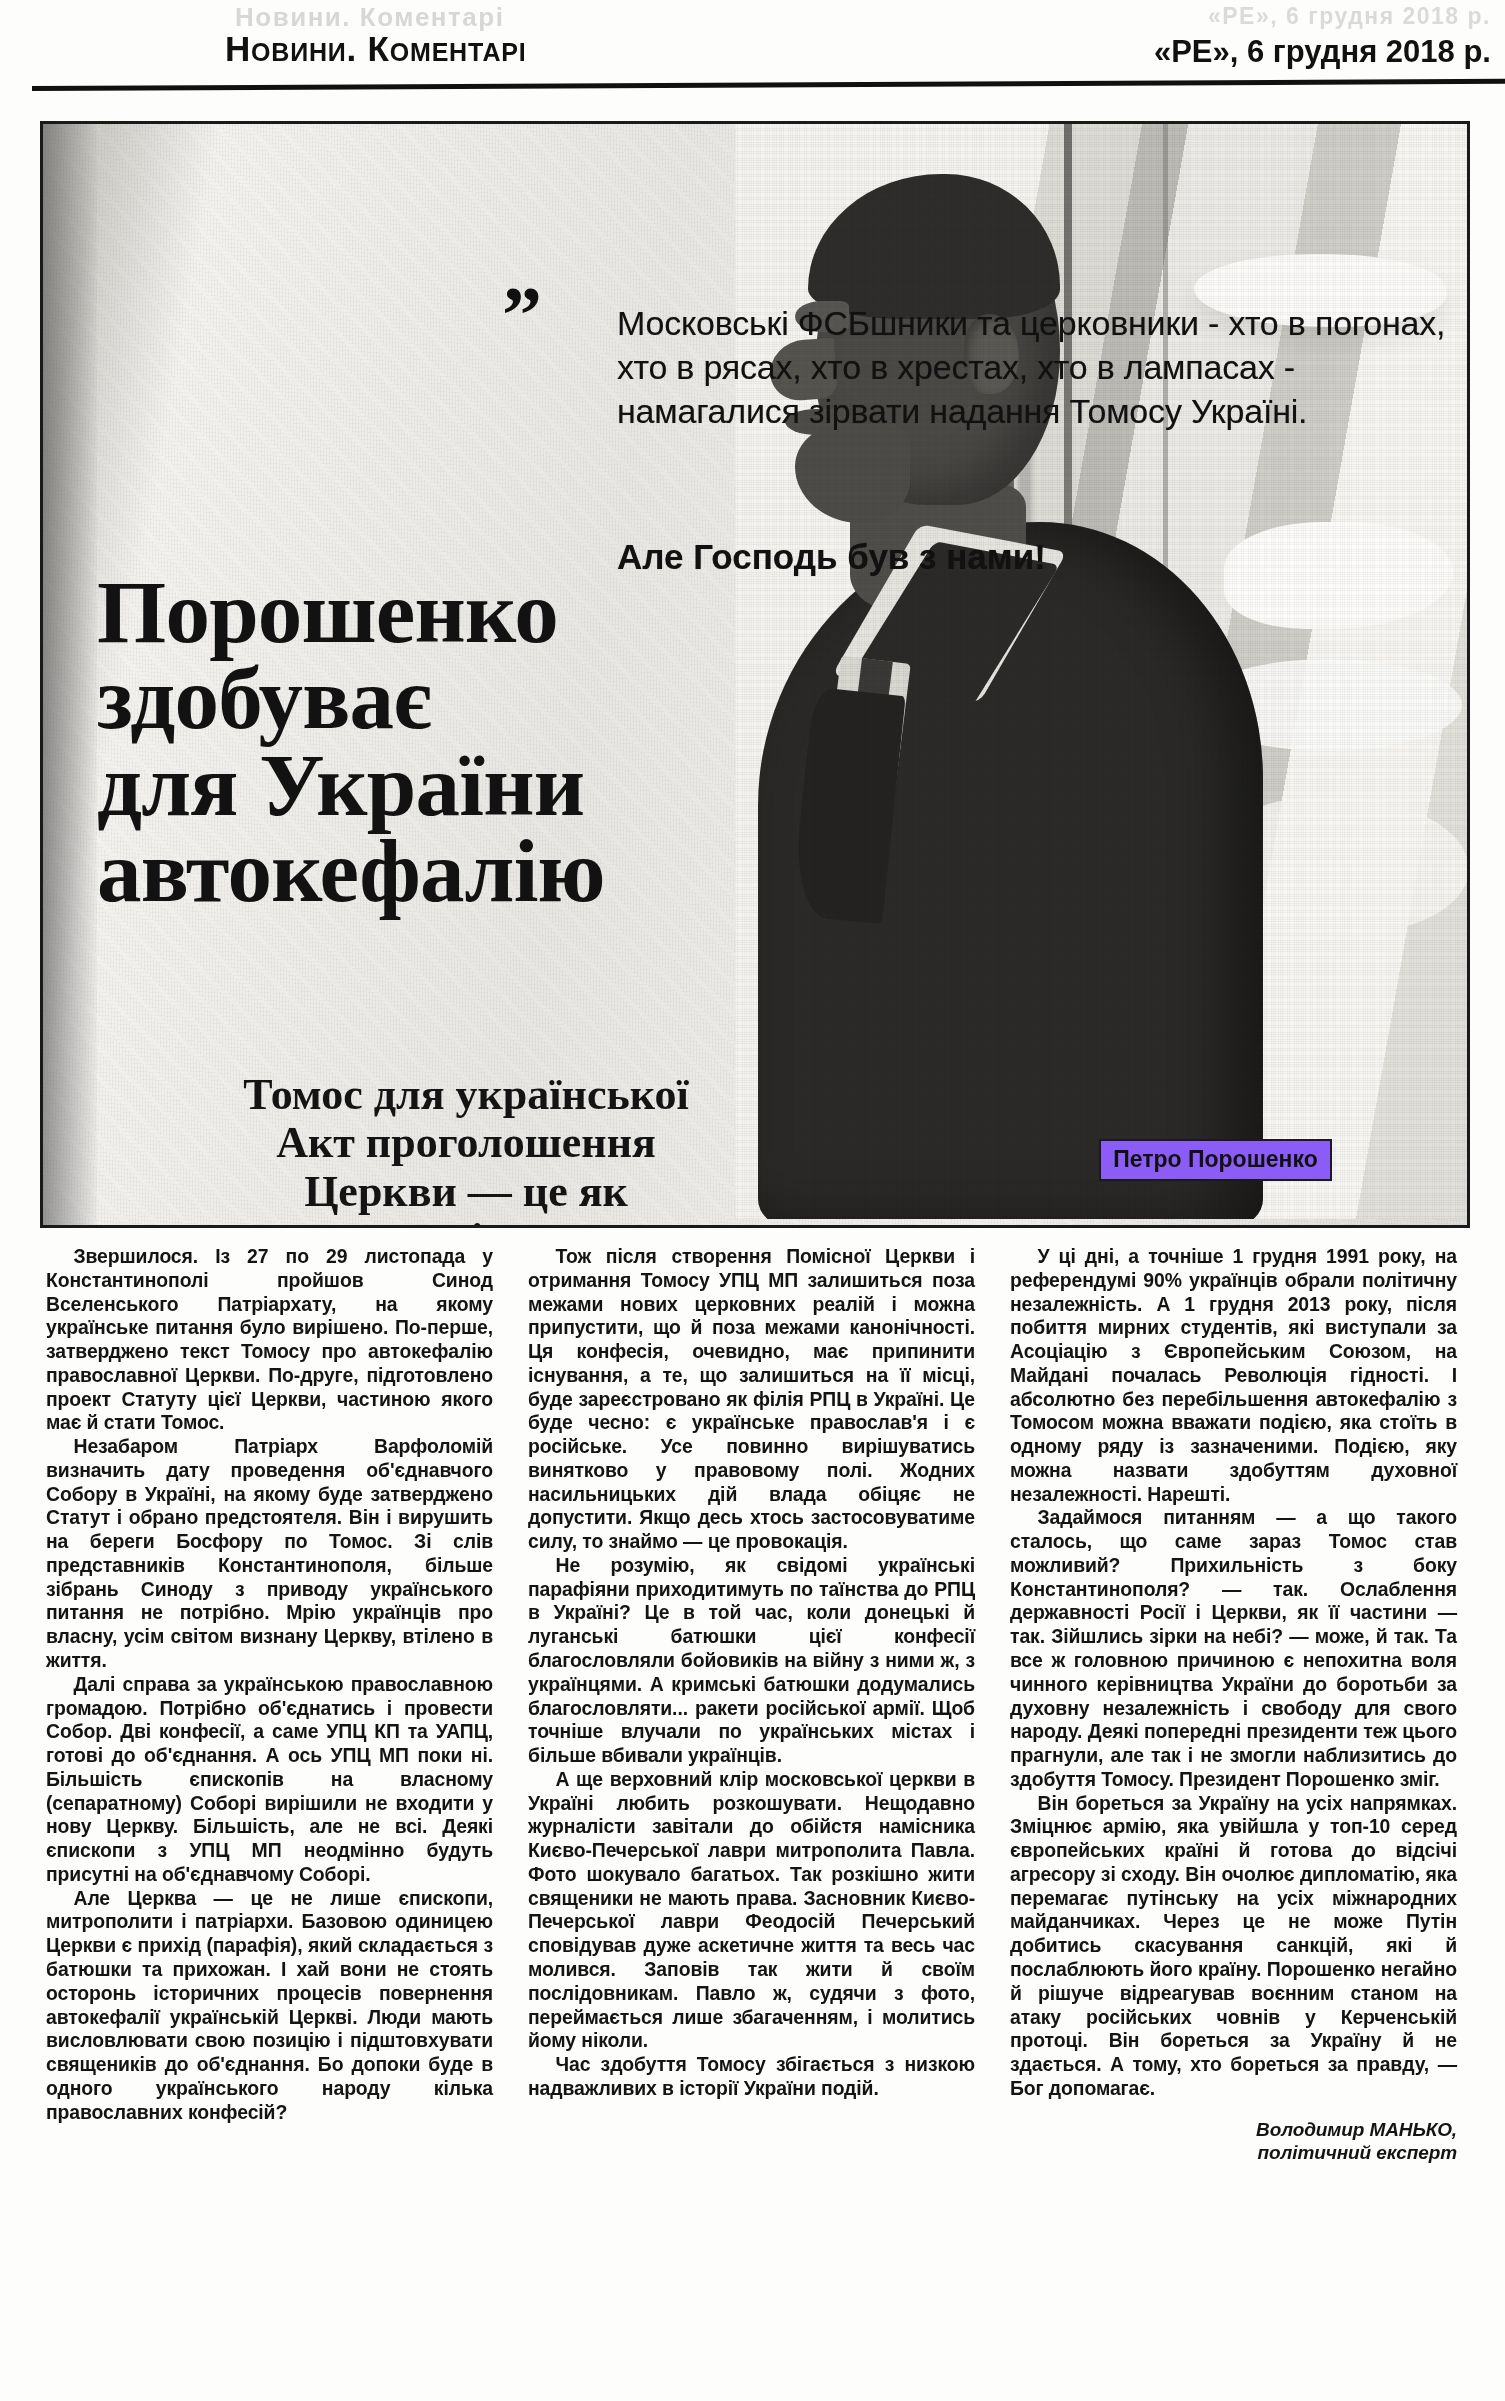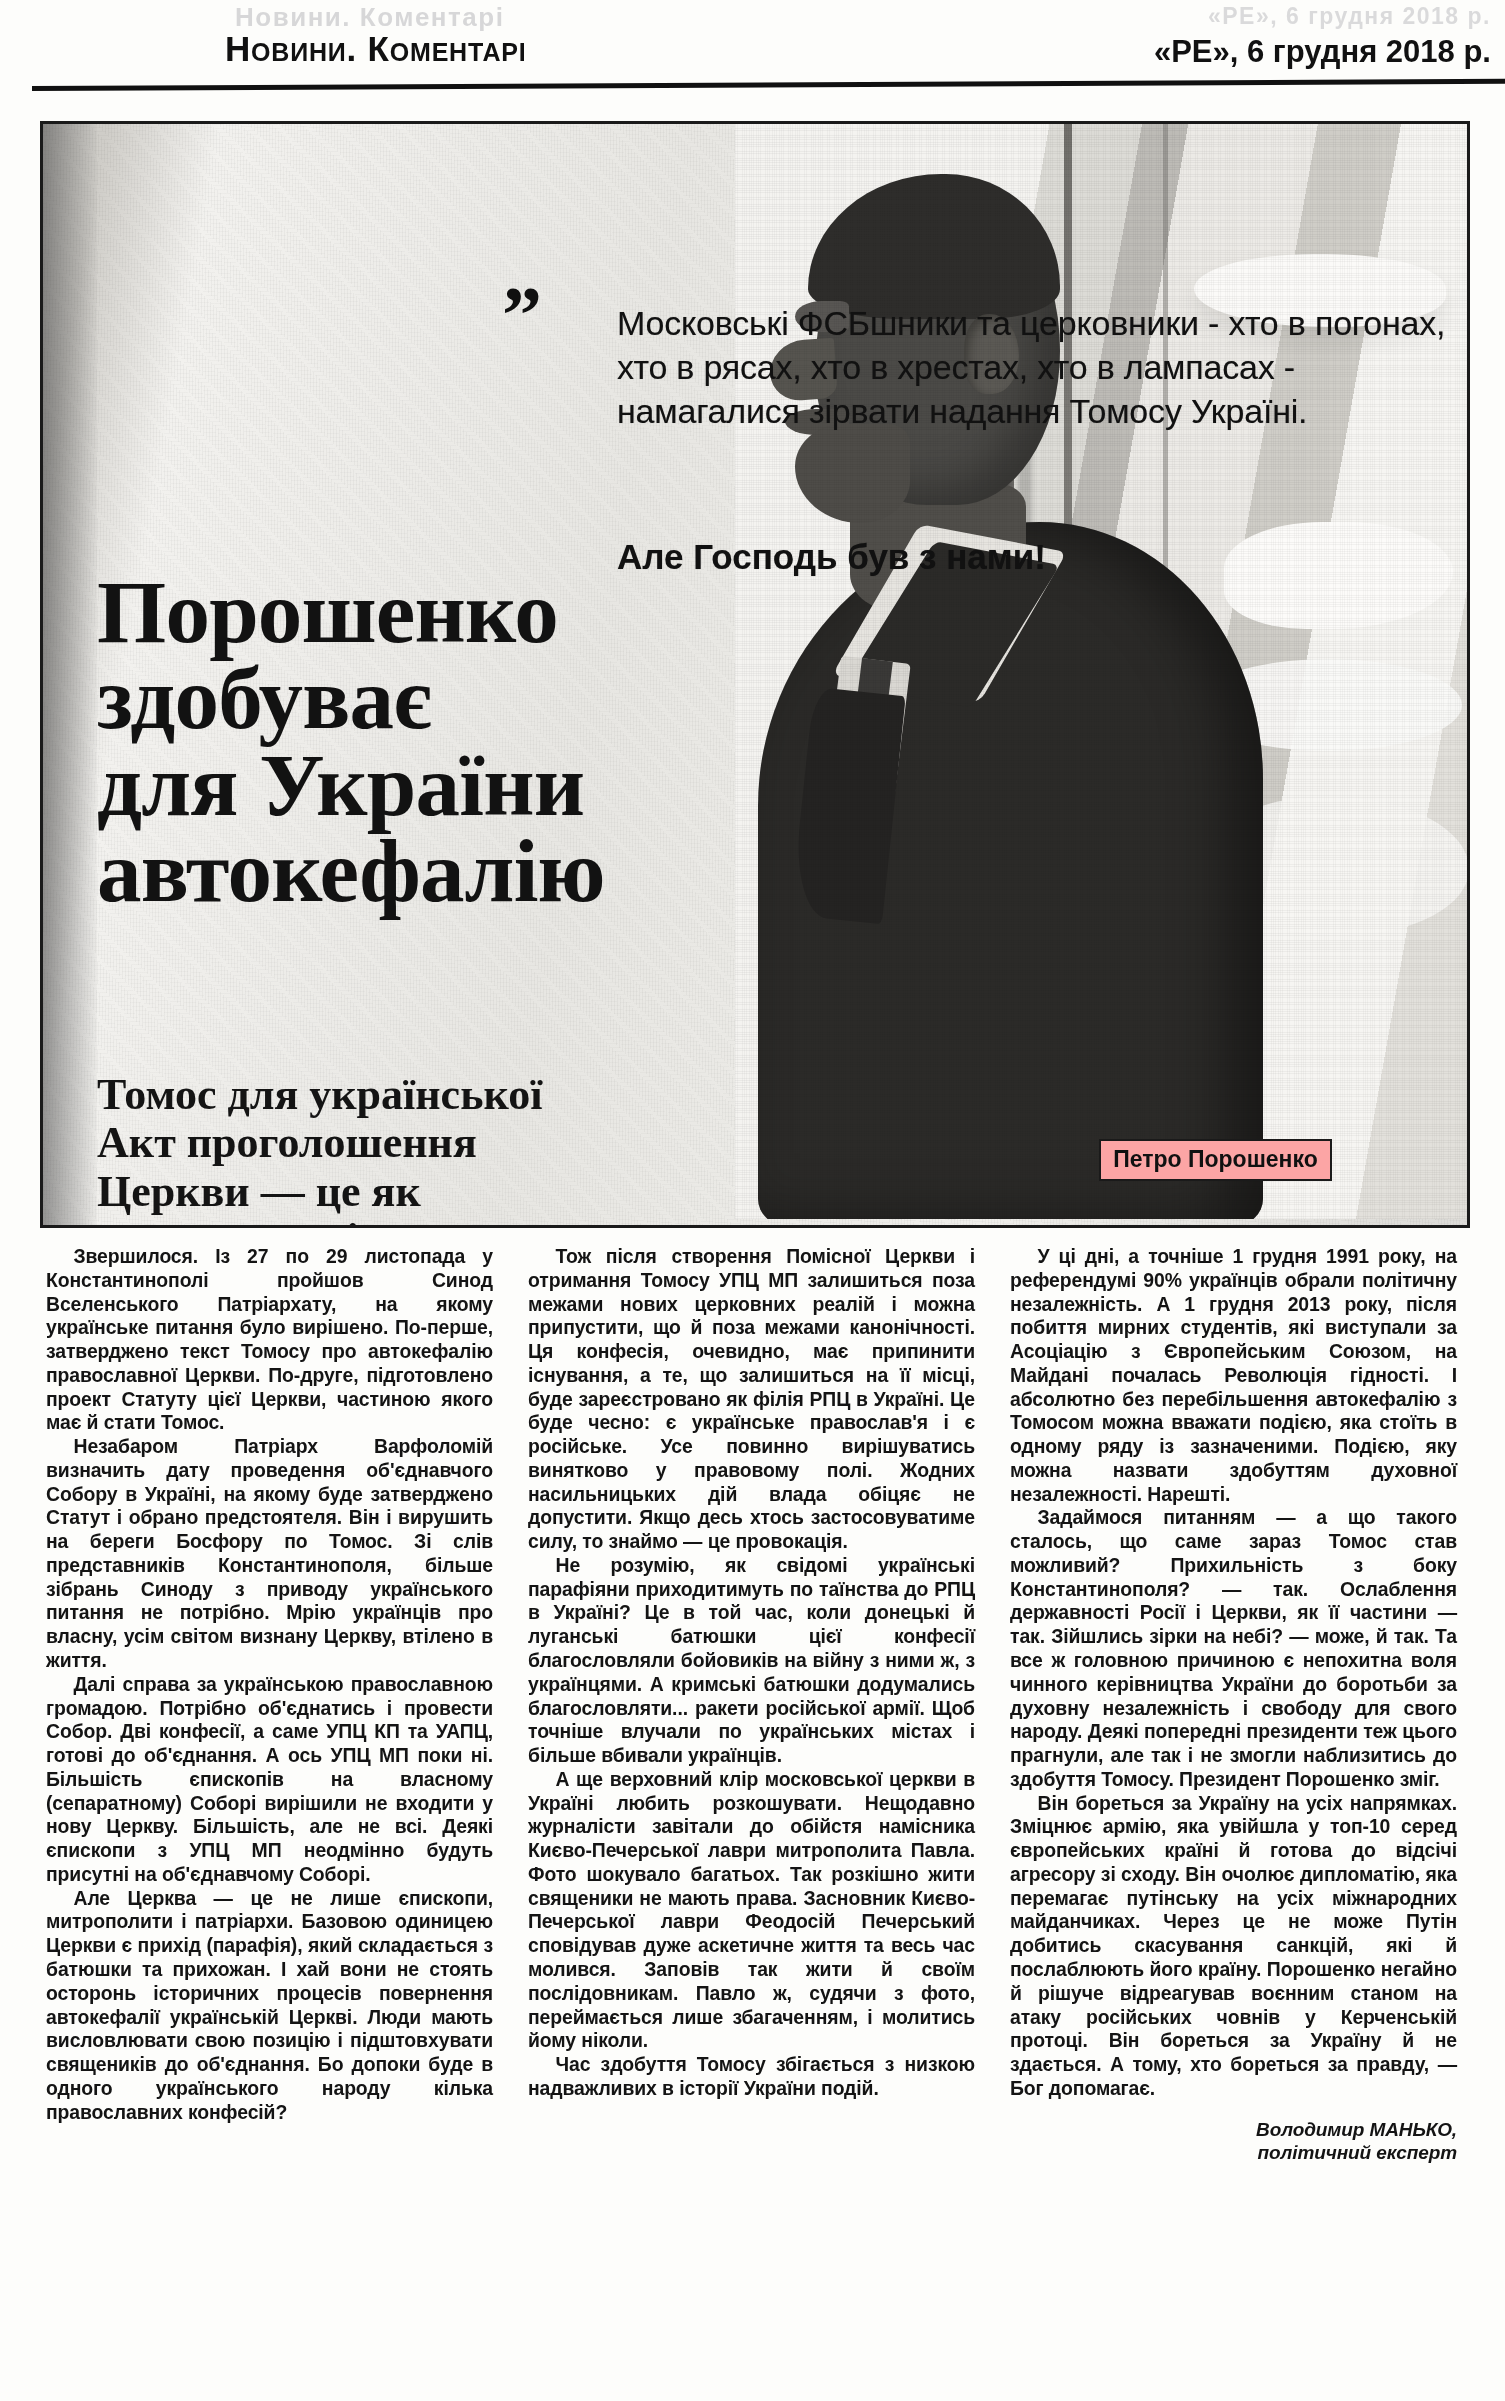--- a/index.html
+++ b/index.html
@@ -195,21 +195,21 @@
     background:#3a3937;transform:rotate(7deg);
   }
   .fig .lapel{
     position:absolute;left:67px;top:567px;width:92px;height:229px;
     background:#242322;transform:rotate(6deg);
     border-radius:20% 4% 4% 40%;
   }
 
   .caption{
     position:absolute;left:1099px;top:1139px;
-    background:#fca5a5;
+    background:#8b5cf6;
     border:2.3px solid #1a1a1a;
     padding:4.6px 12.2px 6.1px 12.2px;
     font-size:23px;font-weight:bold;
     white-space:nowrap;
     z-index:6;
   }
 
   
   .quote-mark{
     position:absolute;left:459px;top:167px;
@@ -241,20 +241,21 @@
     letter-spacing:-0.8px;
     color:#121212;
     z-index:4;
   }
   .headline div{white-space:nowrap;}
   .subhead{
     position:absolute;left:54px;top:947px;width:738px;
     font-family:"Liberation Serif", serif;
     font-weight:bold;
     font-size:44px;line-height:1.10;
+    text-align:center;
     color:#141414;
     z-index:4;
   }
   .subhead div{white-space:nowrap;}
 
   
   .cols{
     position:absolute;left:46px;top:1245px;
     width:1415px;height:1132px;
     display:flex;

